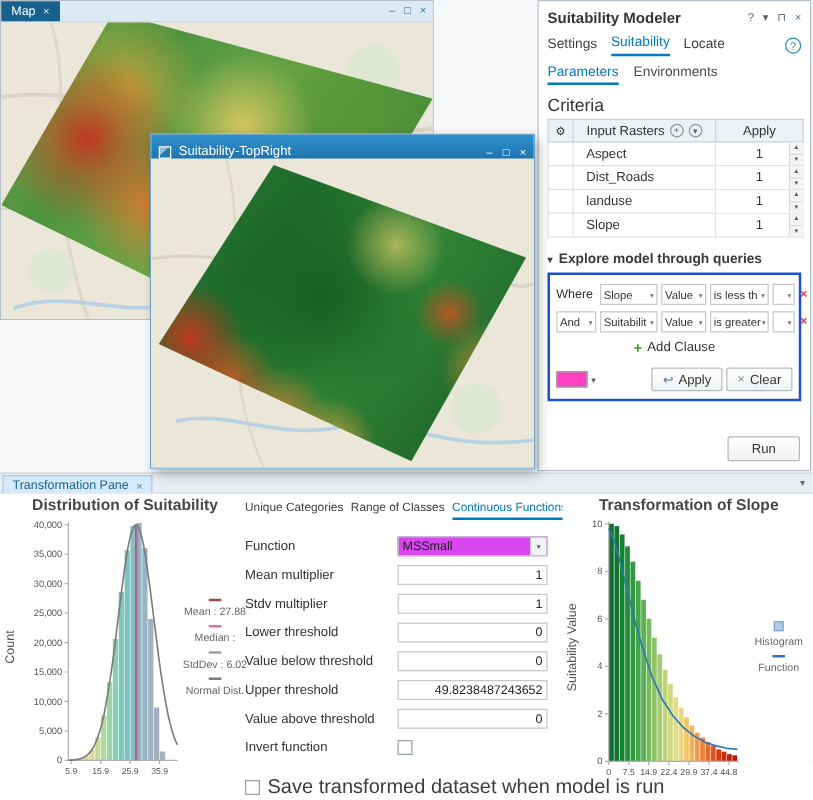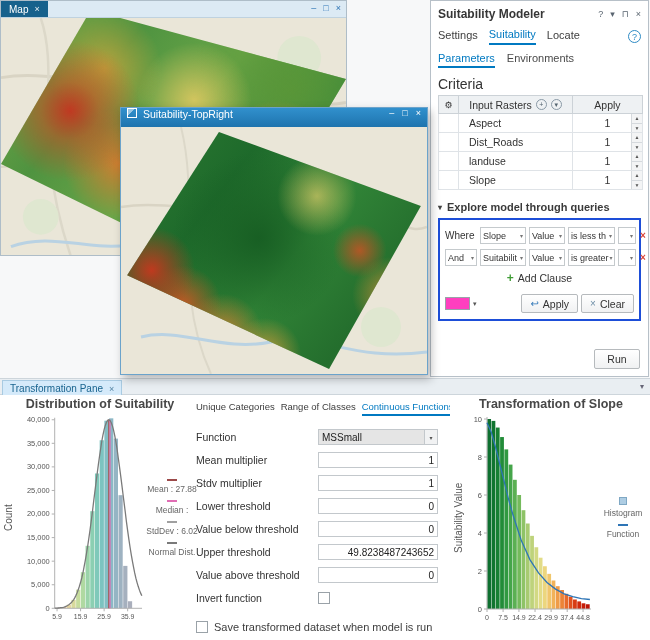--- a/index.html
+++ b/index.html
@@ -25,21 +25,21 @@
       radial-gradient(circle at 30% 22%, rgba(228,170,60,.7) 0%, rgba(0,0,0,0) 18%),
       radial-gradient(circle at 56% 34%, rgba(236,205,100,.8) 0%, rgba(0,0,0,0) 22%),
       radial-gradient(circle at 62% 66%, rgba(206,85,38,.75) 0%, rgba(0,0,0,0) 16%),
       radial-gradient(circle at 80% 55%, rgba(232,170,70,.7) 0%, rgba(0,0,0,0) 18%),
       radial-gradient(circle at 84% 30%, rgba(90,150,55,.9) 0%, rgba(0,0,0,0) 30%),
       linear-gradient(128deg, #79a947 0%, #4f9340 28%, #6aa648 50%, #3e8a3b 72%, #5a9c46 100%);
   }
 
   
   #float-window { left:120px; top:107px; width:308px; height:268px; border:1px solid #6ba3cb; box-shadow:3px 4px 9px rgba(0,0,0,.28); z-index:5; }
-  .float-titlebar { height:19px; background:linear-gradient(#3190cd,#1e74ae); color:#fff; display:flex; align-items:flex-start; padding:0 6px; gap:6px; font-size:10.5px; }
+  .float-titlebar { height:19px; background:linear-gradient(#3190cd,#1e74ae); color:#fff; display:flex; align-items:flex-end; padding:0 6px; gap:6px; font-size:10.5px; }
   .float-title { flex:1; }
   .float-ctrls { display:flex; gap:8px; font-size:9px; }
   .mini-map-icon { width:10px; height:10px; border:1px solid #fff; background:linear-gradient(135deg, rgba(255,255,255,.5) 0 40%, rgba(255,255,255,0) 40%); flex:none; }
   .float-canvas { position:absolute; left:0; top:19px; right:0; bottom:0; background:#eae6d8; overflow:hidden; }
   #raster-b { inset:0; width:100%; height:100%;
     clip-path:polygon(32% 2%, 98% 32%, 68% 98%, 2% 60%);
     background:
       radial-gradient(circle at 10% 58%, rgba(200,55,30,.95) 0%, rgba(0,0,0,0) 14%),
       radial-gradient(circle at 20% 72%, rgba(212,85,35,.9) 0%, rgba(0,0,0,0) 13%),
       radial-gradient(circle at 33% 84%, rgba(224,125,48,.85) 0%, rgba(0,0,0,0) 14%),
@@ -89,21 +89,21 @@
   .add-clause { display:flex; align-items:center; justify-content:center; gap:4px; font-size:10.5px; color:#333; margin:3px 0 9px; }
   .plus { color:#3f9c35; font-weight:700; font-size:12px; }
   .q-footer { display:flex; align-items:center; gap:3px; }
   .swatch { width:25px; height:13px; border:1px solid #9aa2a8; }
   .swatch-caret { font-size:7px; color:#555; }
   .spacer { flex:1; }
   .btn { height:19px; border:1px solid #b6babd; background:linear-gradient(#ffffff,#f0f1f2); border-radius:2px; font-size:10.5px; color:#333; display:inline-flex; align-items:center; gap:4px; padding:0 8px; }
   .btn .ico { font-size:10px; }
   .apply-ico { color:#2e75b6; }
   .clear-ico { color:#6f8fa8; }
-  .run-btn { position:absolute; right:8px; bottom:7px; width:46px; height:20px; justify-content:center; }
+  .run-btn { position:absolute; right:8px; bottom:7px; width:58px; height:20px; justify-content:center; }
 
   
   #pane-strip { position:absolute; left:0; top:378px; width:650px; height:17px; background:#e9eef2; border-top:1px solid #cdd5db; border-bottom:1px solid #cdd5db; }
   .strip-tab { position:absolute; left:2px; top:1px; height:16px; display:flex; align-items:center; gap:6px; background:#d5eafa; border:1px solid #a9cbe2; border-bottom:none; padding:0 7px; font-size:10px; color:#19648f; }
   .strip-tab .tab-close { color:#5585a5; font-size:9px; }
   .strip-caret { position:absolute; right:6px; top:3px; font-size:8px; color:#667; }
 
   #bottom { position:absolute; left:0; top:395px; width:650px; height:245px; background:#fff; }
   .chart { position:absolute; }
   #chart-left { left:2px; top:2px; width:196px; }
@@ -116,25 +116,25 @@
   .sw-line { width:10px; height:2px; flex:none; }
   .sw-box { width:8px; height:8px; flex:none; border:1px solid #7fa8c4; }
 
   #form-mid { position:absolute; left:196px; top:6px; width:254px; }
   .form-tabs { display:flex; gap:6px; font-size:9.5px; white-space:nowrap; margin-bottom:13px; overflow:hidden; }
   .form-tab { color:#3d3d3d; padding-bottom:2px; }
   .form-tab.active { color:#0079c1; border-bottom:2px solid #0079c1; }
   .f-row { display:flex; align-items:center; margin-bottom:7px; height:16px; }
   .f-label { width:122px; font-size:10.5px; color:#333; flex:none; }
   .f-input { width:120px; height:16px; border:1px solid #c3c8cc; font-size:10px; color:#222; text-align:right; padding:0 3px; font-family:"Liberation Sans",sans-serif; background:#fff; }
-  .f-select { width:120px; height:16px; border:1px solid #c3c8cc; display:flex; align-items:center; font-size:10px; color:#222; background:#e5e5e5; }
+  .f-select { width:120px; height:16px; border:1px solid #c3c8cc; display:flex; align-items:center; font-size:10px; color:#222; background:#d946ef; }
   .sel-text { flex:1; padding:0 3px; }
   .sel-caret { width:13px; align-self:stretch; border-left:1px solid #c3c8cc; background:#f1f2f3; display:flex; align-items:center; justify-content:center; font-size:6px; color:#555; }
   .checkbox { width:12px; height:12px; border:1px solid #9aa2a8; background:#fff; flex:none; }
-  .save-row { display:flex; align-items:center; gap:6px; margin-top:15px; font-size:11px; color:#3d3d3d; white-space:nowrap; }
+  .save-row { display:flex; align-items:center; gap:6px; margin-top:15px; font-size:16px; color:#3d3d3d; white-space:nowrap; }
 </style>
 </head>
 <body>
 
 <div class="win" id="map-window">
   <div class="doc-tabbar">
     <div class="doc-tab">
       <span>Map</span>
       <span class="tab-close">×</span>
     </div>

